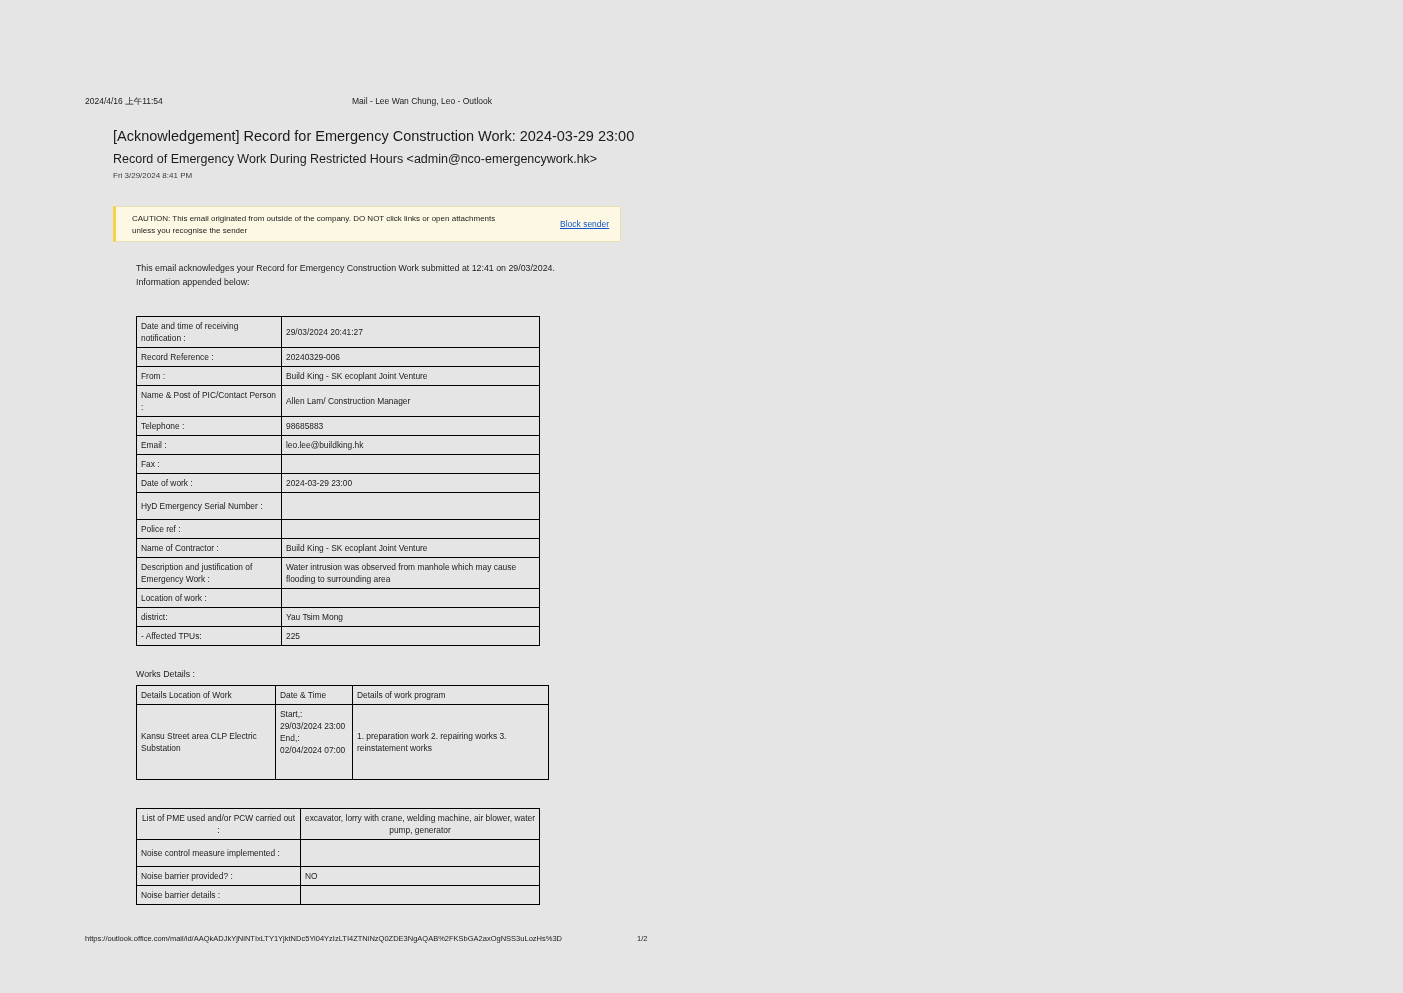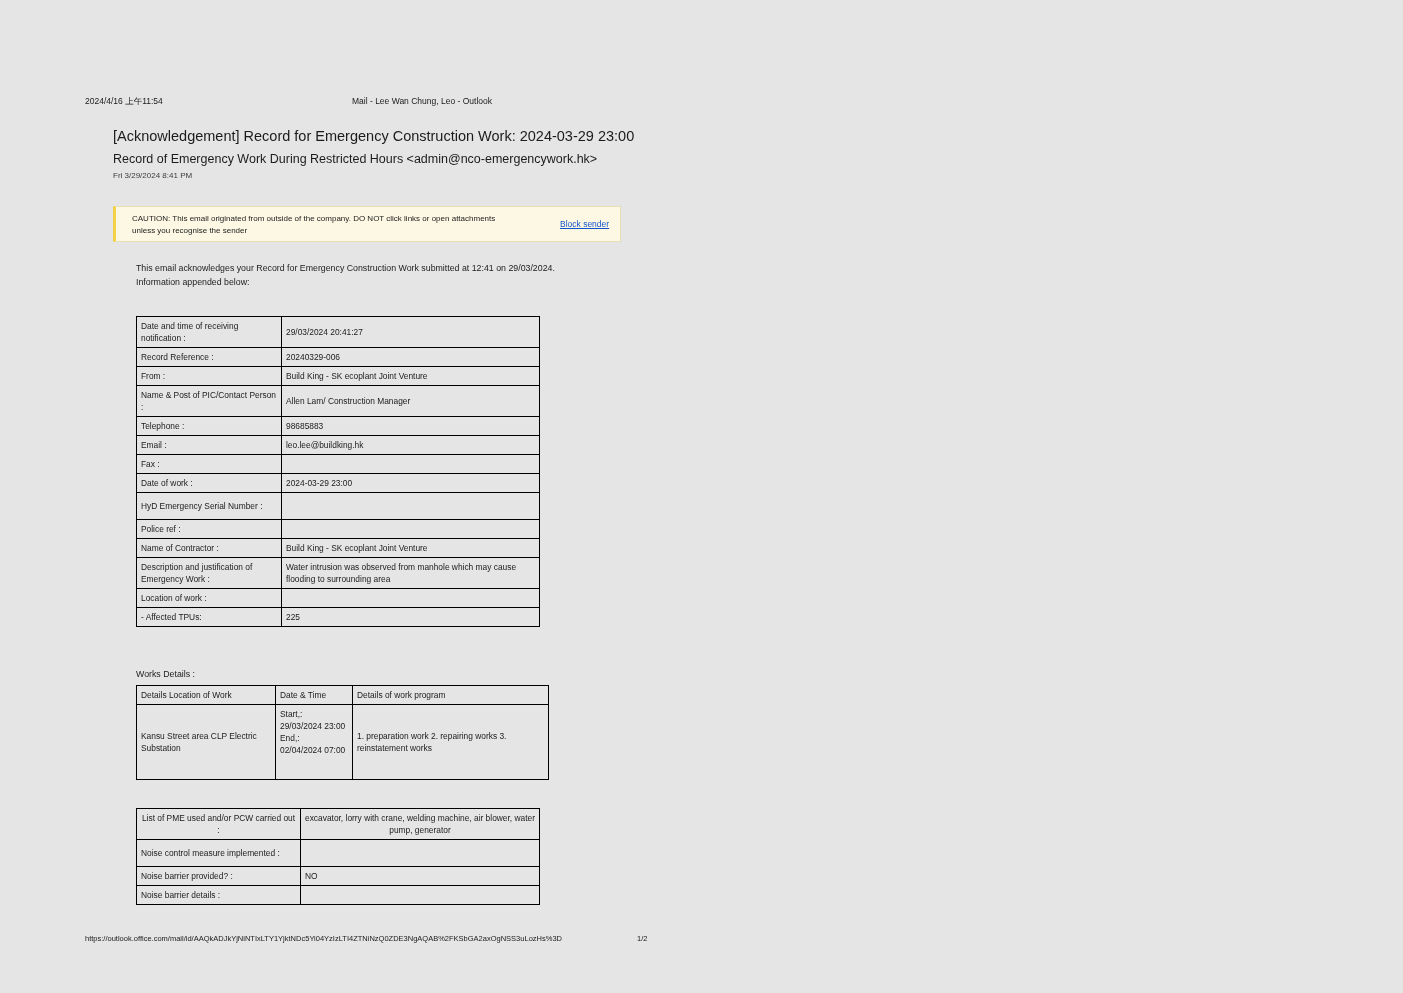--- a/index.html
+++ b/index.html
@@ -218,20 +218,24 @@
         </tr>
         <tr style="height: 27px;">
           <td class="k">Description and justification of Emergency Work :</td>
           <td class="v">Water intrusion was observed from manhole which may cause flooding to surrounding area</td>
         </tr>
         <tr>
           <td class="k">Location of work :</td>
           <td class="v"></td>
         </tr>
         <tr>
+          <td class="k">district:</td>
+          <td class="v">Yau Tsim Mong</td>
+        </tr>
+        <tr>
           <td class="k">- Affected TPUs:</td>
           <td class="v">225</td>
         </tr>
       </tbody>
   </table>
 
   <div class="works-label">Works Details :</div>
 
   <table class="doc" id="works-table">
     <tbody>

